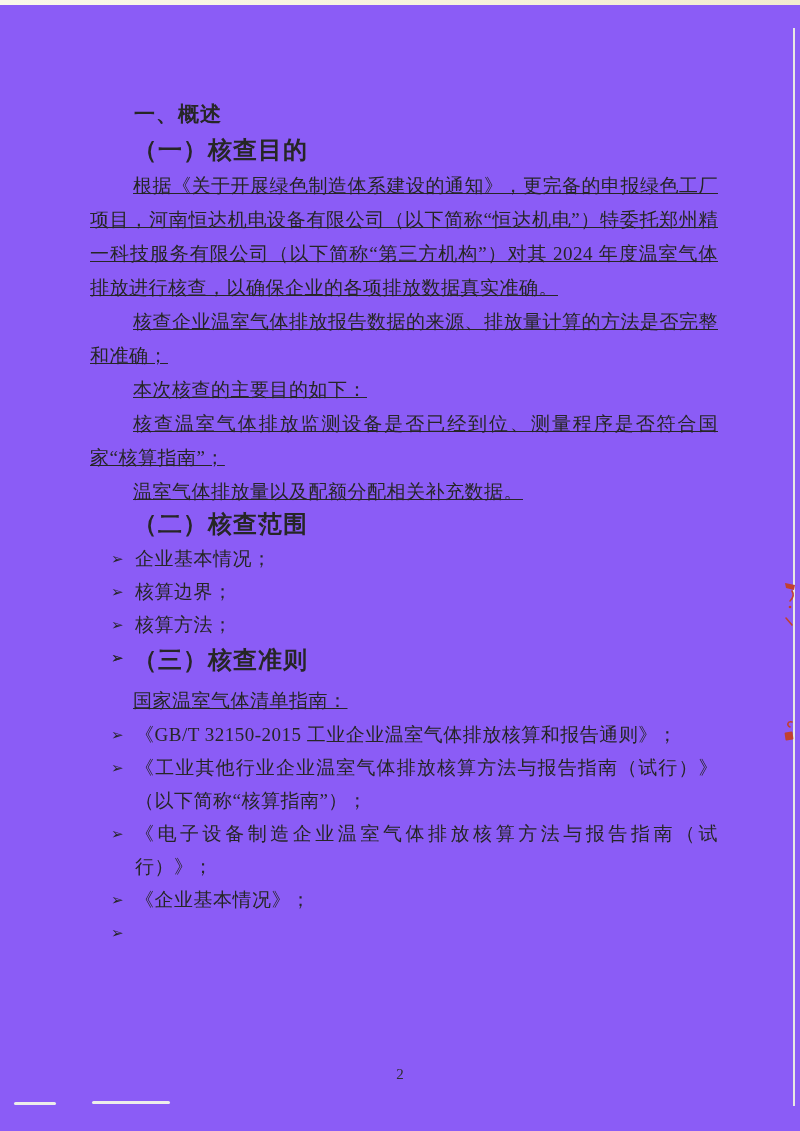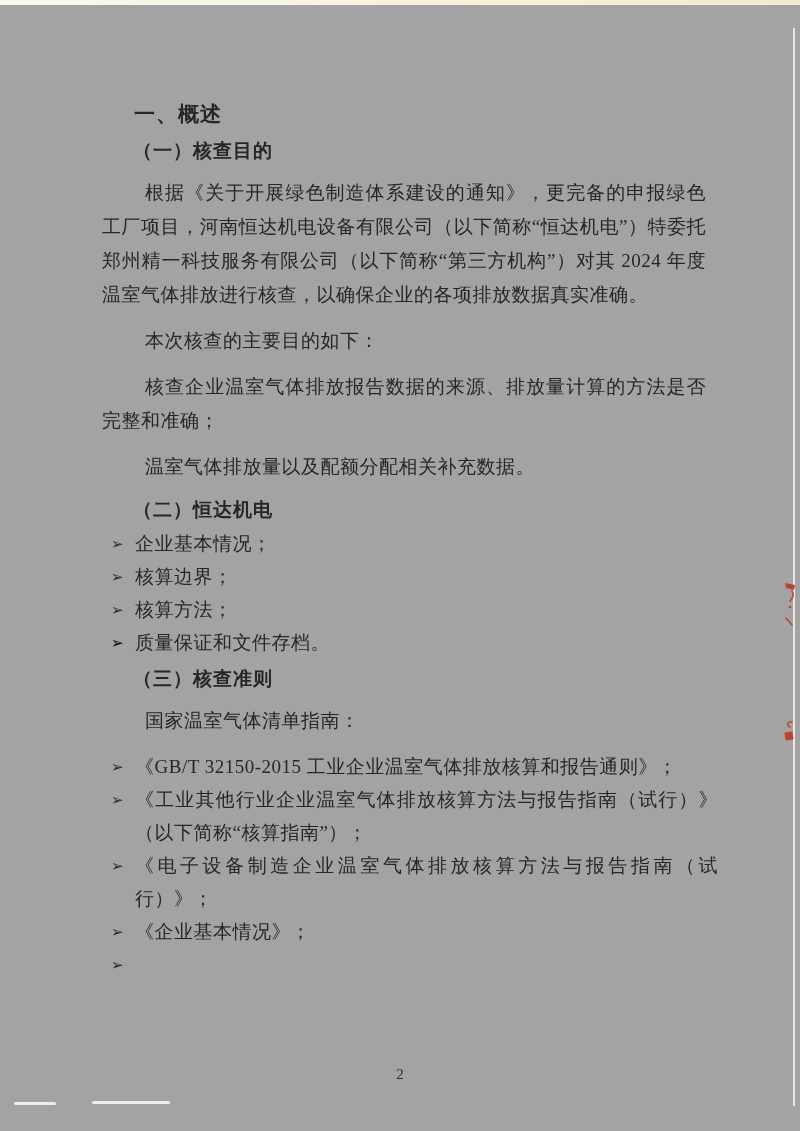--- a/index.html
+++ b/index.html
@@ -1,20 +1,20 @@
 <!DOCTYPE html>
 <html><head>
 <meta charset="utf-8">
 <style>
   html,body{margin:0;padding:0;background:#ffffff;}
   .page{
     position:relative;
     width:800px;height:1131px;
     margin:0 auto;
-    background:#a3a3a3;
+    background:#8b5cf6;
     overflow:hidden;
     font-family:"Liberation Serif","DejaVu Serif",serif;
     color:#262626;
   }
   
   .edge-top{
     position:absolute;top:0;left:0;right:0;height:5px;
     background:linear-gradient(to right,#faf7ea 0%,#f7f2dd 55%,#f2ebd0 100%);
   }
   .edge-right{
@@ -30,29 +30,29 @@
 
   
   .content{
     position:absolute;left:90px;top:100px;width:628px;
   }
   .h1{
     font-size:21px;font-weight:bold;line-height:28px;
     margin:0 0 9px 44px;letter-spacing:1px;
   }
   .h2{
-    font-size:19px;font-weight:bold;line-height:27px;
+    font-size:24px;font-weight:bold;line-height:27px;
     margin:0 0 5px 43px;letter-spacing:1px;
   }
   .h2.s2{margin-top:2px;margin-bottom:4px;}
   .h2.s3{margin-top:6px;margin-bottom:10px;}
   .para{
-    font-size:19px;line-height:34px;margin:12px;
+    font-size:19px;line-height:34px;margin:0;
     text-align:justify;text-justify:inter-character;
-    text-indent:43px;letter-spacing:0.5px;
+    text-indent:43px;letter-spacing:0.5px;text-decoration:underline;
   }
   .list{list-style:none;margin:0;padding:0;}
   .list li{
     position:relative;padding-left:45px;
     font-size:19px;line-height:33px;letter-spacing:0.5px;
     text-align:justify;text-justify:inter-character;
   }
   .list .marker{
     position:absolute;left:21px;top:1px;
     font-family:"DejaVu Sans",sans-serif;
@@ -84,44 +84,44 @@
     <path d="M11,4 C7,3 5,7 9,9" stroke="#c2402f" stroke-width="1.5" fill="none" stroke-linecap="round"></path>
     <rect x="4" y="14" width="8" height="8" rx="1" fill="#c2402f" transform="rotate(-8 8 18)"></rect>
   </svg>
 
   <div class="content">
 
     <div class="h1">一、概述</div>
 
     <div class="h2">（一）核查目的</div>
     <p class="para">根据《关于开展绿色制造体系建设的通知》，更完备的申报绿色工厂项目，河南恒达机电设备有限公司（以下简称“恒达机电”）特委托郑州精一科技服务有限公司（以下简称“第三方机构”）对其 2024 年度温室气体排放进行核查，以确保企业的各项排放数据真实准确。</p>
+    <p class="para">核查企业温室气体排放报告数据的来源、排放量计算的方法是否完整和准确；</p>
     <p class="para">本次核查的主要目的如下：</p>
-    <p class="para">核查企业温室气体排放报告数据的来源、排放量计算的方法是否完整和准确；</p>
+    <p class="para">核查温室气体排放监测设备是否已经到位、测量程序是否符合国家“核算指南”；</p>
     <p class="para">温室气体排放量以及配额分配相关补充数据。</p>
 
-    <div class="h2 s2">（二）恒达机电</div>
+    <div class="h2 s2">（二）核查范围</div>
     <ul class="list">
       <li>
         <span class="marker">➢</span>
         <span>企业基本情况；</span>
       </li>
       <li>
         <span class="marker">➢</span>
         <span>核算边界；</span>
       </li>
       <li>
         <span class="marker">➢</span>
         <span>核算方法；</span>
       </li>
       <li>
         <span class="marker">➢</span>
       </li>
       <li>
         <span class="marker">➢</span>
-        <span>质量保证和文件存档。</span>
       </li>
     </ul>
 
     <div class="h2 s3">（三）核查准则</div>
     <p class="para">国家温室气体清单指南：</p>
     <ul class="list">
       <li>
         <span class="marker">➢</span>
         <span>《GB/T 32150-2015 工业企业温室气体排放核算和报告通则》；</span>
       </li>

